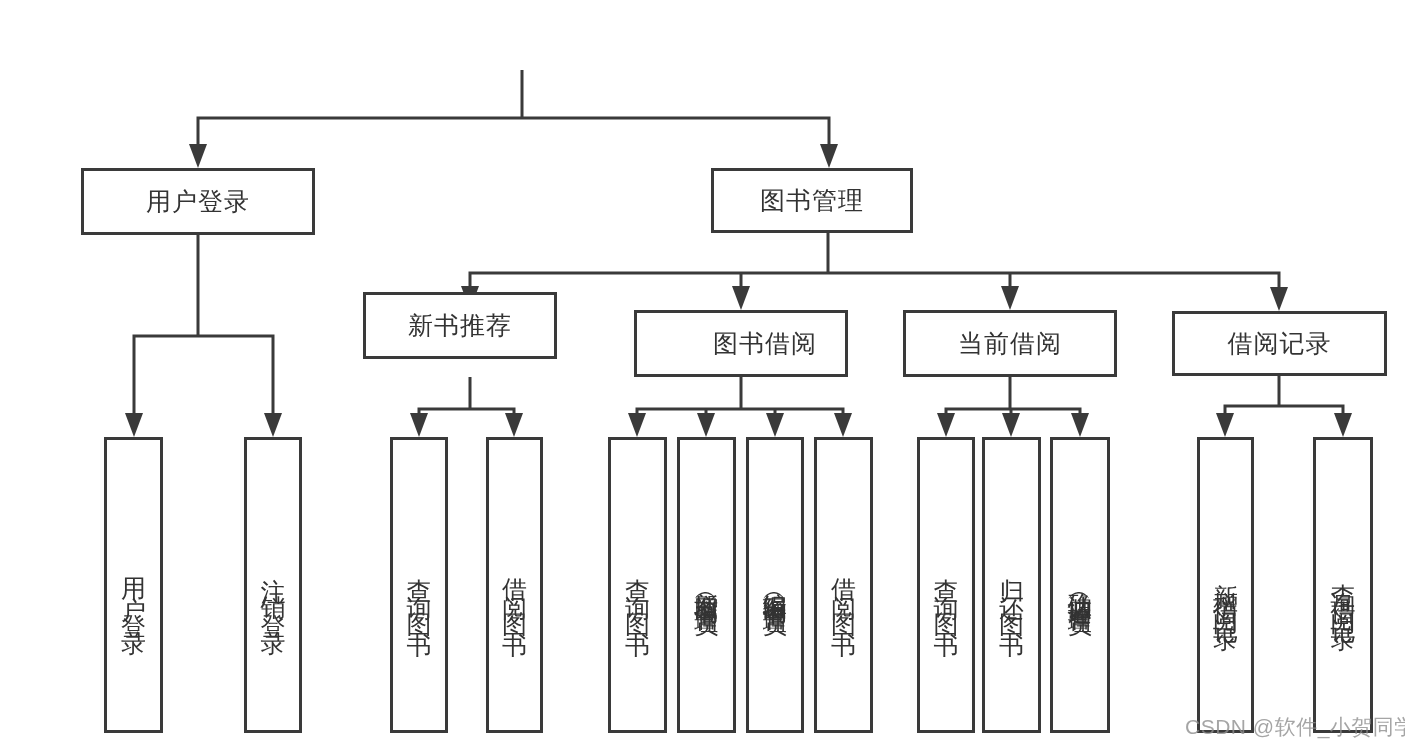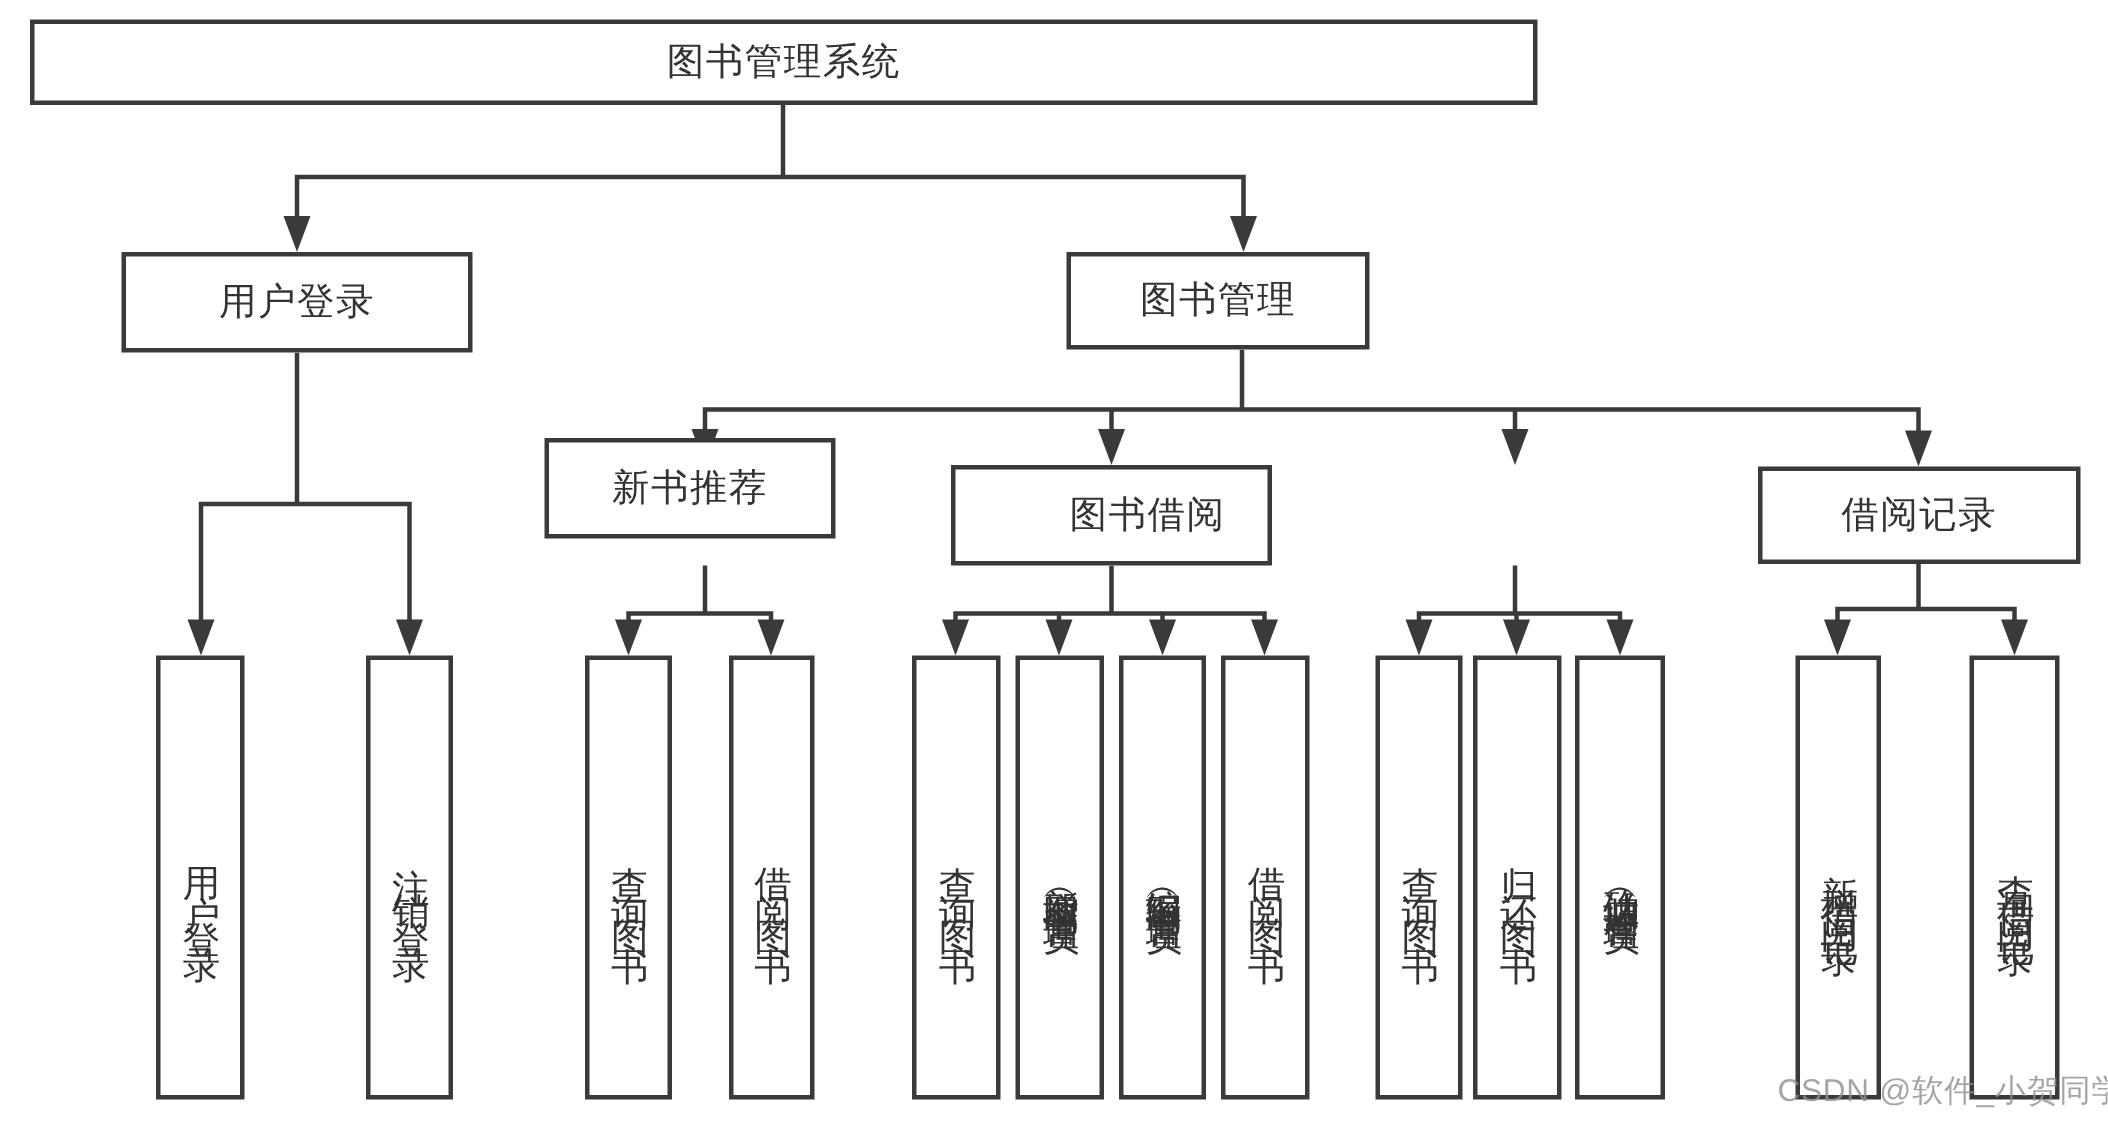--- a/index.html
+++ b/index.html
@@ -116,27 +116,27 @@
       <polygon points="766,413 784,413 775,437"></polygon>
       <polygon points="834,413 852,413 843,437"></polygon>
       <polygon points="937,413 955,413 946,437"></polygon>
       <polygon points="1002,413 1020,413 1011,437"></polygon>
       <polygon points="1071,413 1089,413 1080,437"></polygon>
       <polygon points="1216,413 1234,413 1225,437"></polygon>
       <polygon points="1334,413 1352,413 1343,437"></polygon>
     </g>
   </svg>
 
-  <div id="root-box" class="box h-box">图书管理系统</div>
 
   <div id="box-user" class="box h-box">用户登录</div>
   <div id="box-mgmt" class="box h-box">图书管理</div>
 
   <div id="box-n3-1" class="box h-box">新书推荐</div>
   <div id="box-n3-2" class="box h-box">图书借阅</div>
+  <div id="box-n3-3" class="box h-box">当前借阅</div>
   <div id="box-n3-4" class="box h-box">借阅记录</div>
 
   <div id="leaf-0" class="box v-box sp4">用户登录</div>
   <div id="leaf-1" class="box v-box sp4">注销登录</div>
   <div id="leaf-2" class="box v-box sp4">查询图书</div>
   <div id="leaf-3" class="box v-box sp4">借阅图书</div>
   <div id="leaf-4" class="box v-box sp4">查询图书</div>
   <div id="leaf-5" class="box v-box sp9">新增图书（管理员）</div>
   <div id="leaf-6" class="box v-box sp9">编辑图书（管理员）</div>
   <div id="leaf-7" class="box v-box sp4">借阅图书</div>

